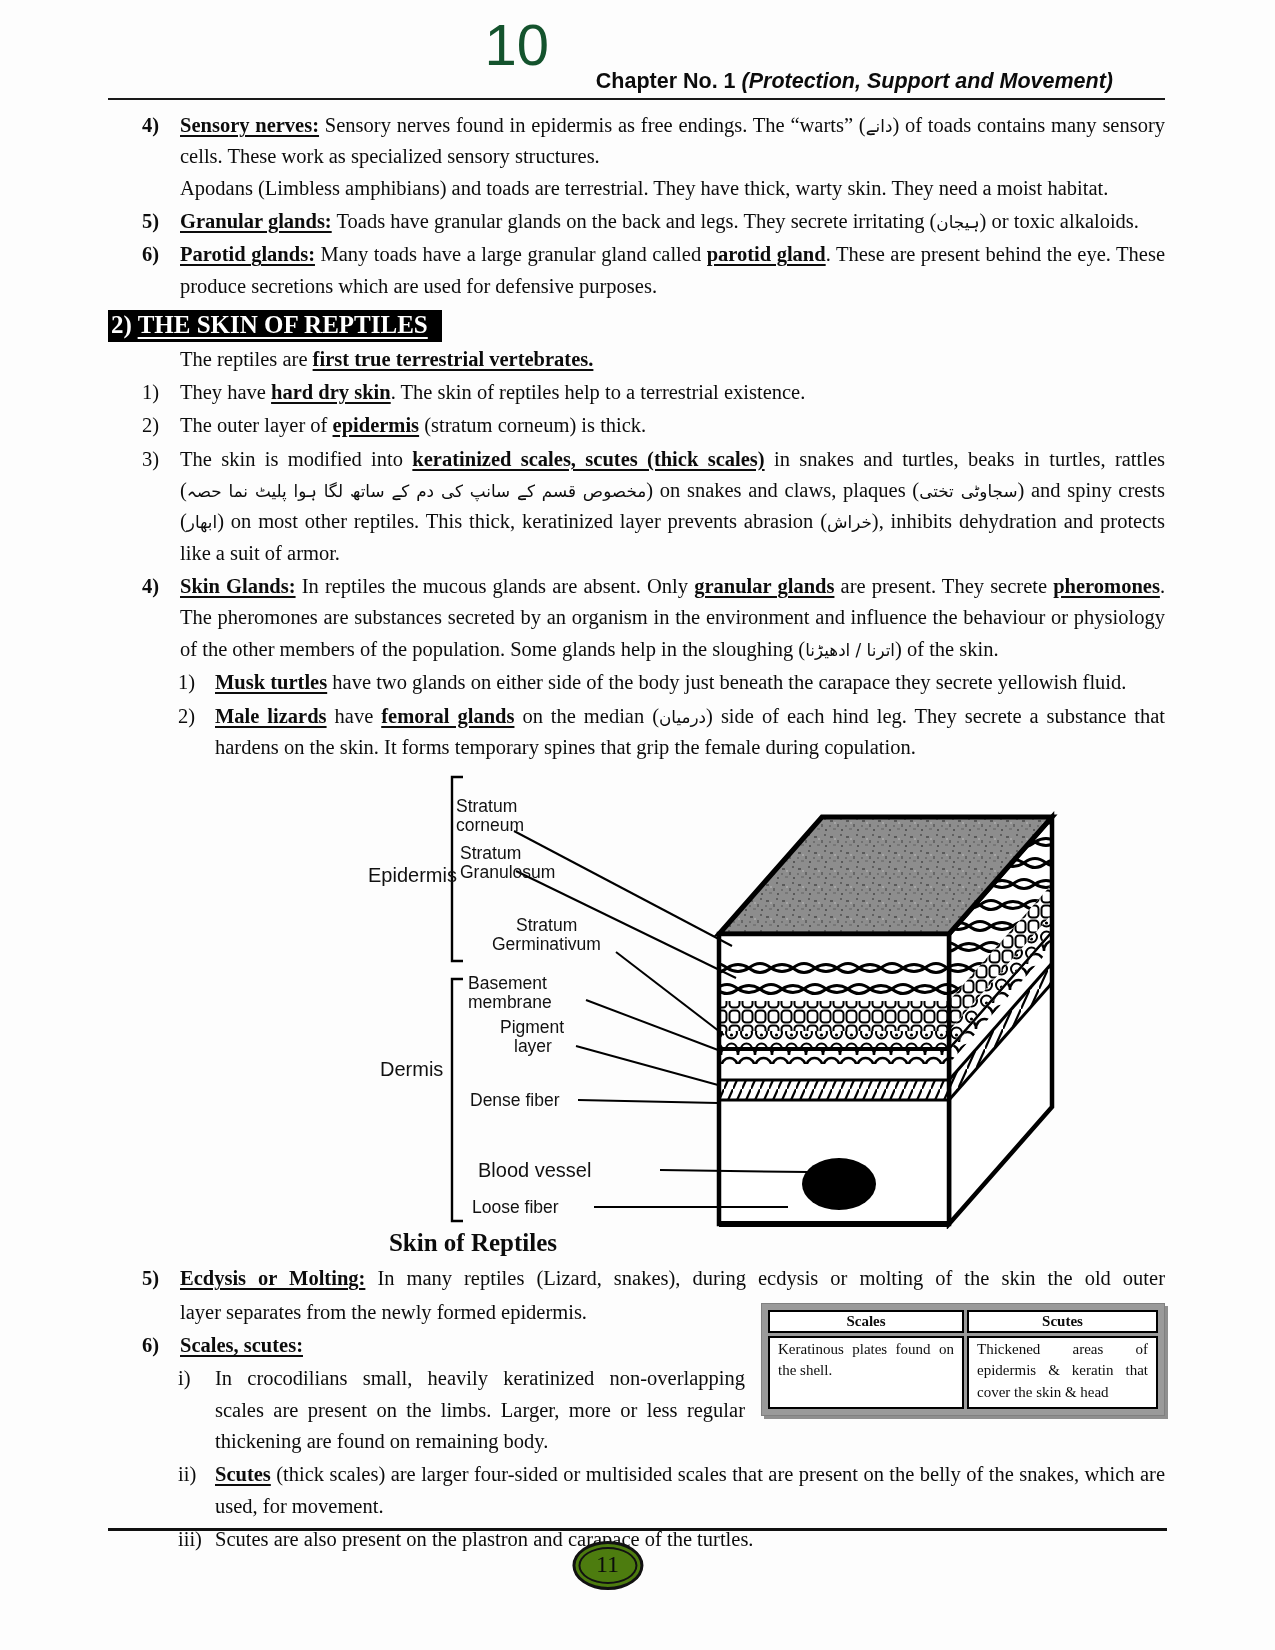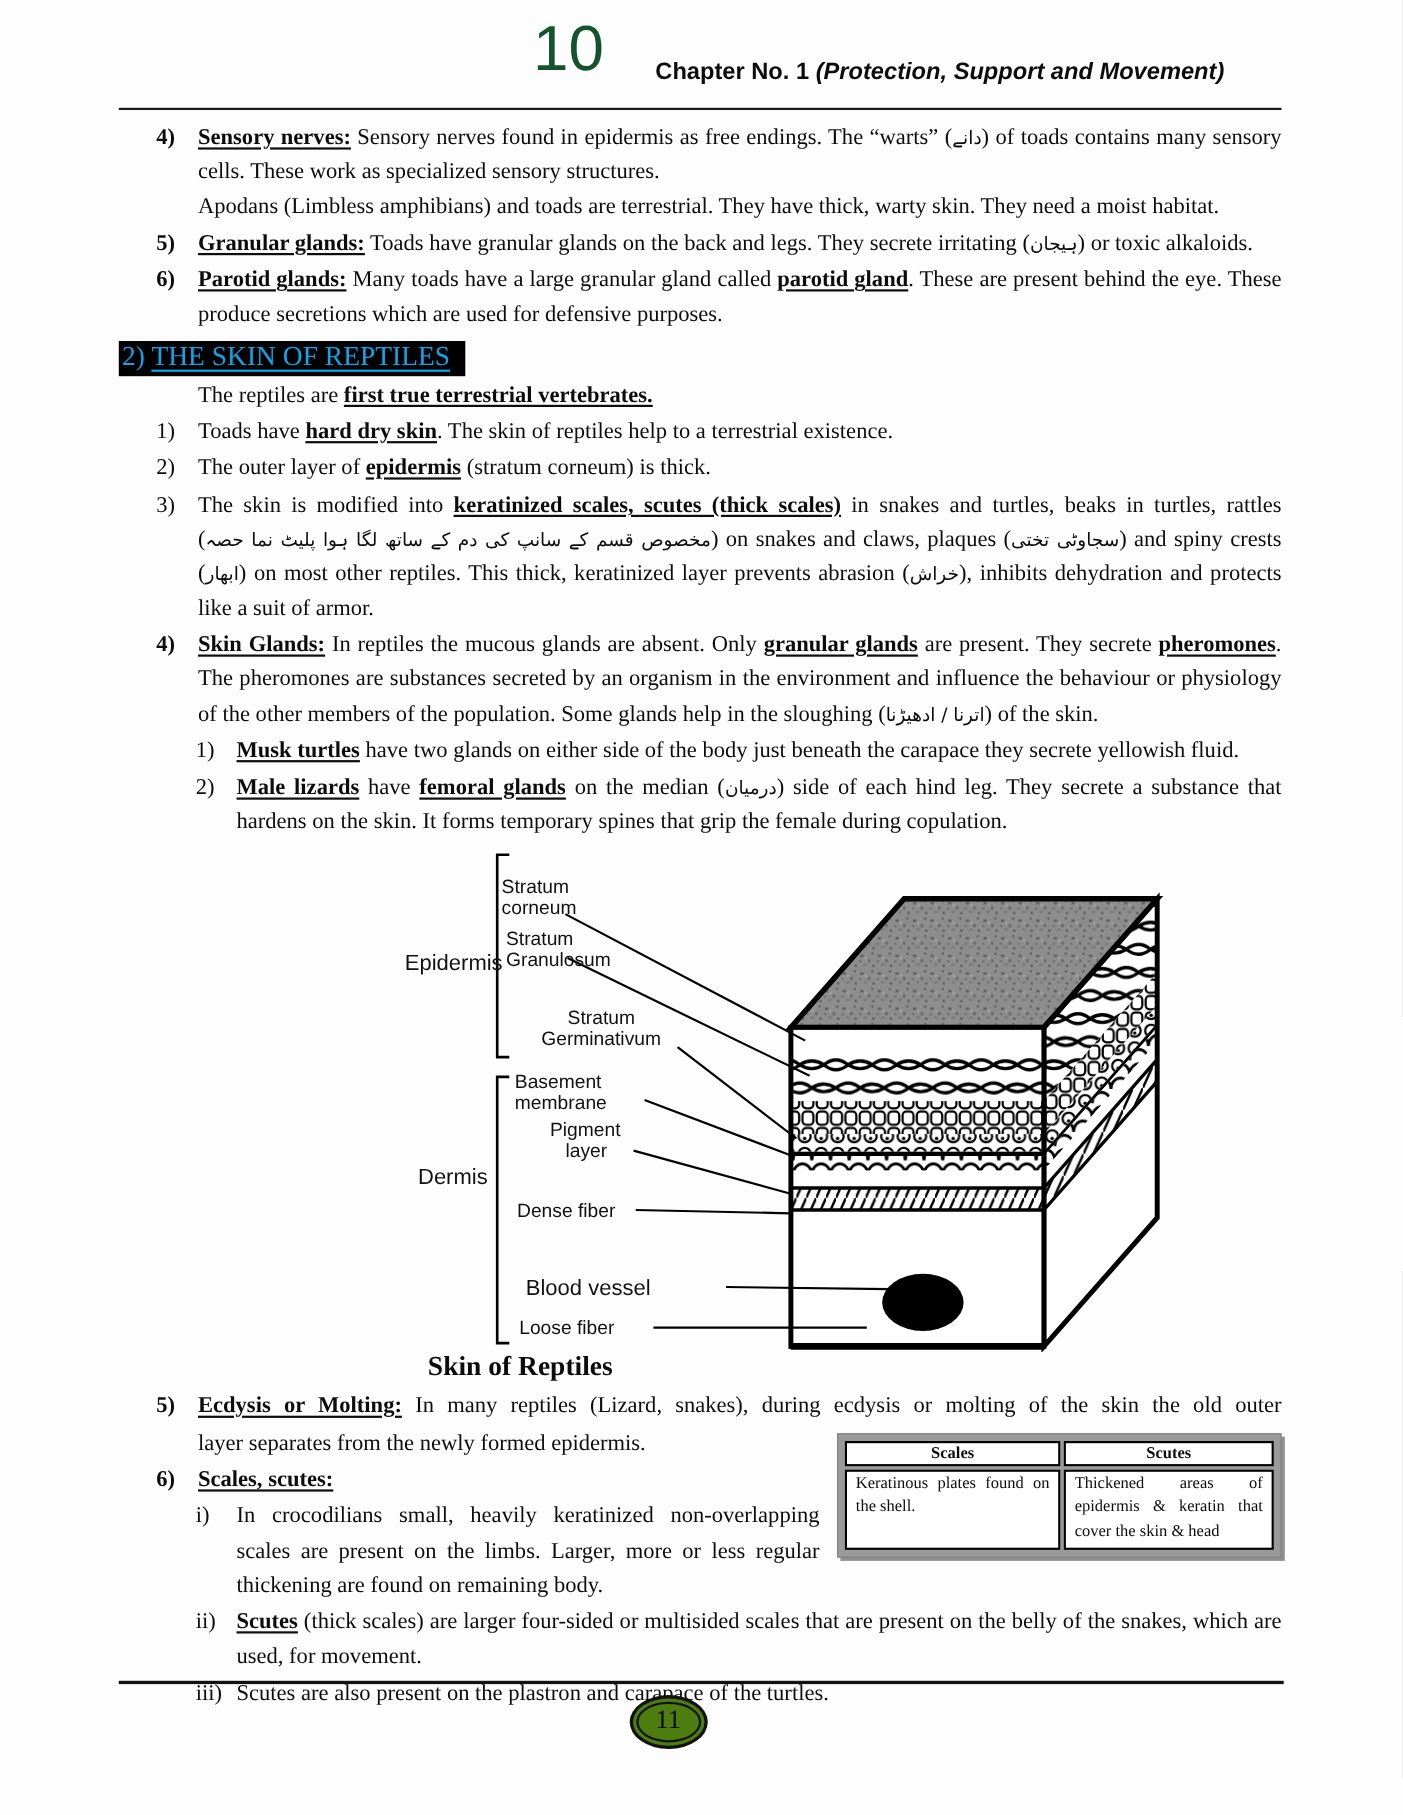--- a/index.html
+++ b/index.html
@@ -4,39 +4,39 @@
 <style>
   html,body{margin:0;padding:0;background:#e8e8e8;}
   .page{position:relative;width:1275px;height:1650px;margin:0 auto;background:#fdfdfd;
         font-family:"Liberation Serif",serif;color:#0c0c0c;overflow:hidden;}
   .content{padding:14px 110px 0 108px;}
 
   
   .hdr{position:relative;height:84px;}
   .page-top-num{position:absolute;left:50%;transform:translateX(-152px);top:2px;
      font-family:"Liberation Sans",sans-serif;font-size:58px;line-height:1;color:#14532d;}
-  .chapter-line{position:absolute;right:52px;bottom:20px;font-family:"Liberation Sans",sans-serif;
+  .chapter-line{position:absolute;right:52px;bottom:4px;font-family:"Liberation Sans",sans-serif;
      font-size:21.5px;}
   .hdr-rule{border-top:2.4px solid #1a1a1a;margin-bottom:10px;}
 
   
   .item{position:relative;padding-left:72px;text-align:justify;font-size:20.5px;line-height:1.53;margin:2px 0;}
   .item .num{position:absolute;left:34px;top:0;}
   .num.bn{font-weight:700;}
   .sub{position:relative;padding-left:107px;text-align:justify;font-size:20.5px;line-height:1.53;margin:2px 0;}
   .sub .num{position:absolute;left:70px;top:0;}
   .intro{padding-left:72px;font-size:20.5px;line-height:1.5;}
 
   .run-b{font-weight:700;}
   .run-bu{font-weight:700;text-decoration:underline;text-underline-offset:3px;}
   .run-bi{font-weight:700;font-style:italic;}
   .run-urdu{font-family:"DejaVu Sans",sans-serif;direction:rtl;unicode-bidi:isolate;font-size:0.82em;}
 
   
-  .section-head{display:inline-block;background:#000;color:#0ea5e9;font-weight:400;font-size:25px;
+  .section-head{display:inline-block;background:#000;color:#ffffff;font-weight:700;font-size:25px;
      padding:1px 14px 3px 3px;margin:6px 0 2px 0;}
   .section-head .t{text-decoration:underline;text-underline-offset:4px;}
 
   
   .diagram-wrap{margin:6px 0 0 256px;width:730px;}
   .skin-diagram{display:block;}
   .diagram-caption{text-align:center;font-weight:700;font-size:25px;margin:0 0 6px 0;width:730px;}
   svg text{font-family:"Liberation Sans",sans-serif;fill:#111;}
   .dlabel{font-size:17.5px;}
   .dlabel-big{font-size:20px;}
@@ -87,21 +87,21 @@
 
   <div class="section-head" data-interactable="false">
     <span data-interactable="false">2)</span>
     <span class="t" data-interactable="false">THE SKIN OF REPTILES</span>
   </div>
 
   <div class="intro" data-interactable="false"><span>The reptiles are </span><span class="run-bu">first true terrestrial vertebrates.</span></div>
 
   <div class="item" data-interactable="false">
     <span class="num" data-interactable="false">1)</span>
-    <span data-interactable="false"><span>Toads have </span><span class="run-bu">hard dry skin</span><span>. The skin of reptiles help to a terrestrial existence.</span></span>
+    <span data-interactable="false"><span>They have </span><span class="run-bu">hard dry skin</span><span>. The skin of reptiles help to a terrestrial existence.</span></span>
   </div>
   <div class="item" data-interactable="false">
     <span class="num" data-interactable="false">2)</span>
     <span data-interactable="false"><span>The outer layer of </span><span class="run-bu">epidermis</span><span> (stratum corneum) is thick.</span></span>
   </div>
   <div class="item" data-interactable="false">
     <span class="num" data-interactable="false">3)</span>
     <span data-interactable="false"><span>The skin is modified into </span><span class="run-bu">keratinized scales, scutes (thick scales)</span><span> in snakes and turtles, beaks in turtles, rattles (</span><span class="run-urdu">مخصوص قسم کے سانپ کی دم کے ساتھ لگا ہوا پلیٹ نما حصہ</span><span>) on snakes and claws, plaques (</span><span class="run-urdu">سجاوٹی تختی</span><span>) and spiny crests (</span><span class="run-urdu">ابھار</span><span>) on most other reptiles. This thick, keratinized layer prevents abrasion (</span><span class="run-urdu">خراش</span><span>), inhibits dehydration and protects like a suit of armor.</span></span>
   </div>
   <div class="item" data-interactable="false">

